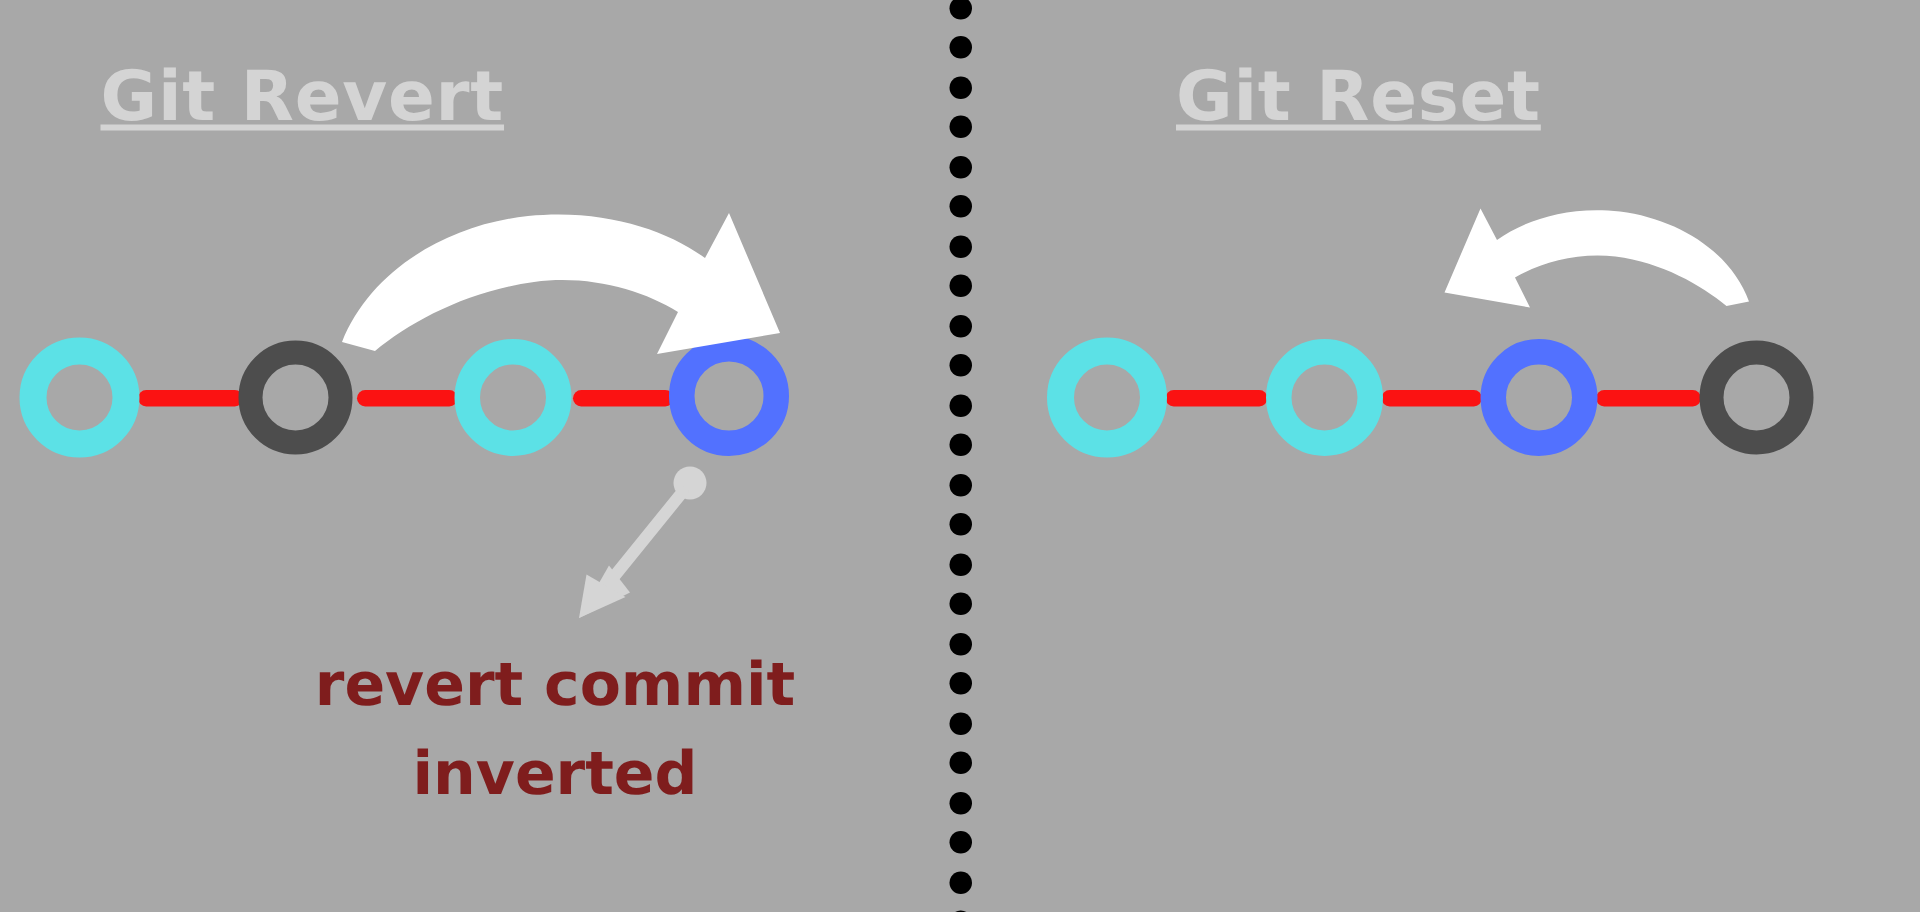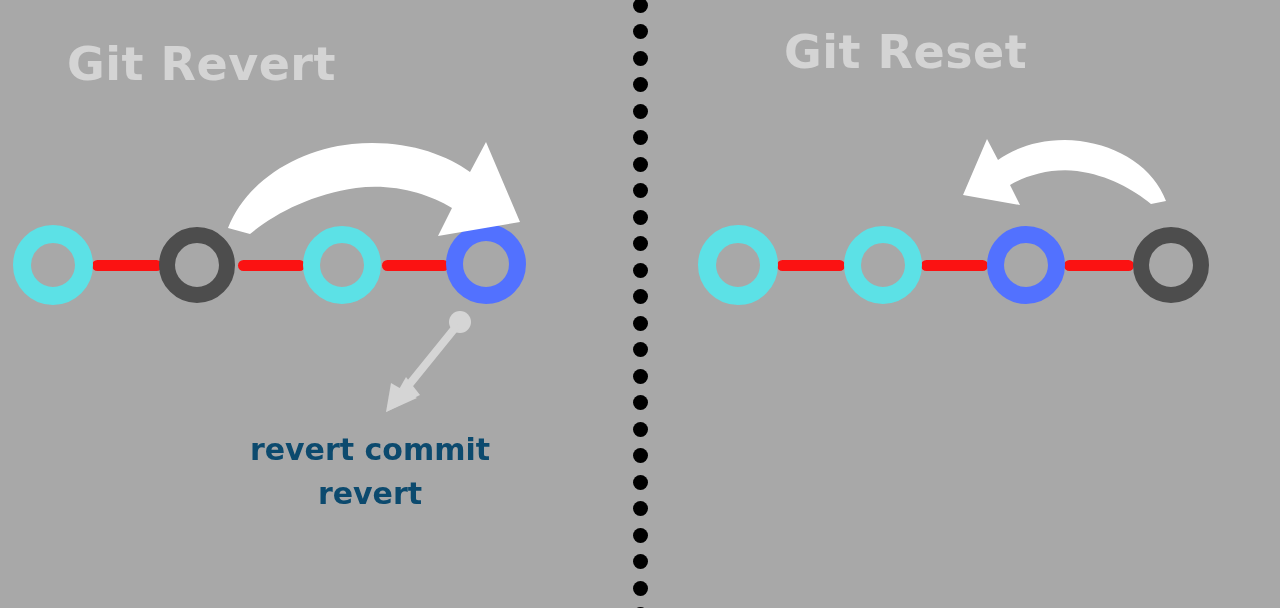--- a/index.html
+++ b/index.html
@@ -17,20 +17,21 @@
   }
   .panel-title {
     position: absolute;
     font-family: "DejaVu Sans", sans-serif;
     font-weight: bold;
     font-size: 46px;
     letter-spacing: 0.5px;
     color: #d4d4d4;
     white-space: nowrap;
     line-height: 1;
+    text-decoration: underline;
   }
   #title-revert { left: 67px; top: 41px; }
   #title-reset  { left: 784px; top: 41px; }
 
   .node {
     position: absolute;
     border-radius: 50%;
     box-sizing: border-box;
   }
   .edge {
@@ -43,23 +44,23 @@
     position: absolute;
     width: 15px;
     height: 15px;
     border-radius: 50%;
     background: #000000;
   }
   .annotation-text {
     position: absolute;
     font-family: "DejaVu Sans", sans-serif;
     font-weight: bold;
-    font-size: 30px;
+    font-size: 40px;
     line-height: 1.48;
-    color: #0c4a6e;
+    color: #7f1d1d;
     text-align: center;
     white-space: nowrap;
   }
   svg.overlay {
     position: absolute;
     left: 0;
     top: 0;
     width: 1280px;
     height: 608px;
     pointer-events: none;
@@ -76,24 +77,24 @@
   <div class="edge" id="rv-edge-1" style="left: 238px; top: 260px; width: 67px; background: rgb(251, 18, 18);"></div>
   <div class="edge" id="rv-edge-2" style="left: 382px; top: 260px; width: 67px; background: rgb(251, 18, 18);"></div>
 
   <div class="node" id="rv-node-0" style="left: 13px; top: 225px; width: 80px; height: 80px; border: 18px solid rgb(92, 225, 230);"></div>
   <div class="node" id="rv-node-1" style="left: 159px; top: 227px; width: 76px; height: 76px; border: 16px solid rgb(77, 77, 77);"></div>
   <div class="node" id="rv-node-2" style="left: 303px; top: 226px; width: 78px; height: 78px; border: 17px solid rgb(92, 225, 230);"></div>
   <div class="node" id="rv-node-3" style="left: 446px; top: 224px; width: 80px; height: 80px; border: 17px solid rgb(82, 113, 255);"></div>
 
   <div class="annotation-text" id="rv-annotation" style="left: 150px; top: 428px; width: 440px;">
     <div>revert commit</div>
-    <div>revert</div>
+    <div>inverted</div>
   </div>
 
-  <div class="panel-title" id="title-reset" style="left: 784px; top: 29px;">Git Reset</div>
+  <div class="panel-title" id="title-reset" style="left: 784px; top: 41px;">Git Reset</div>
 
   <div class="edge" id="rs-edge-0" style="left: 777px; top: 260px; width: 68px; background: rgb(251, 18, 18);"></div>
   <div class="edge" id="rs-edge-1" style="left: 921px; top: 260px; width: 67px; background: rgb(251, 18, 18);"></div>
   <div class="edge" id="rs-edge-2" style="left: 1064px; top: 260px; width: 70px; background: rgb(251, 18, 18);"></div>
 
   <div class="node" id="rs-node-0" style="left: 698px; top: 225px; width: 80px; height: 80px; border: 18px solid rgb(92, 225, 230);"></div>
   <div class="node" id="rs-node-1" style="left: 844px; top: 226px; width: 78px; height: 78px; border: 17px solid rgb(92, 225, 230);"></div>
   <div class="node" id="rs-node-2" style="left: 987px; top: 226px; width: 78px; height: 78px; border: 17px solid rgb(82, 113, 255);"></div>
   <div class="node" id="rs-node-3" style="left: 1133px; top: 227px; width: 76px; height: 76px; border: 16px solid rgb(77, 77, 77);"></div>
 

